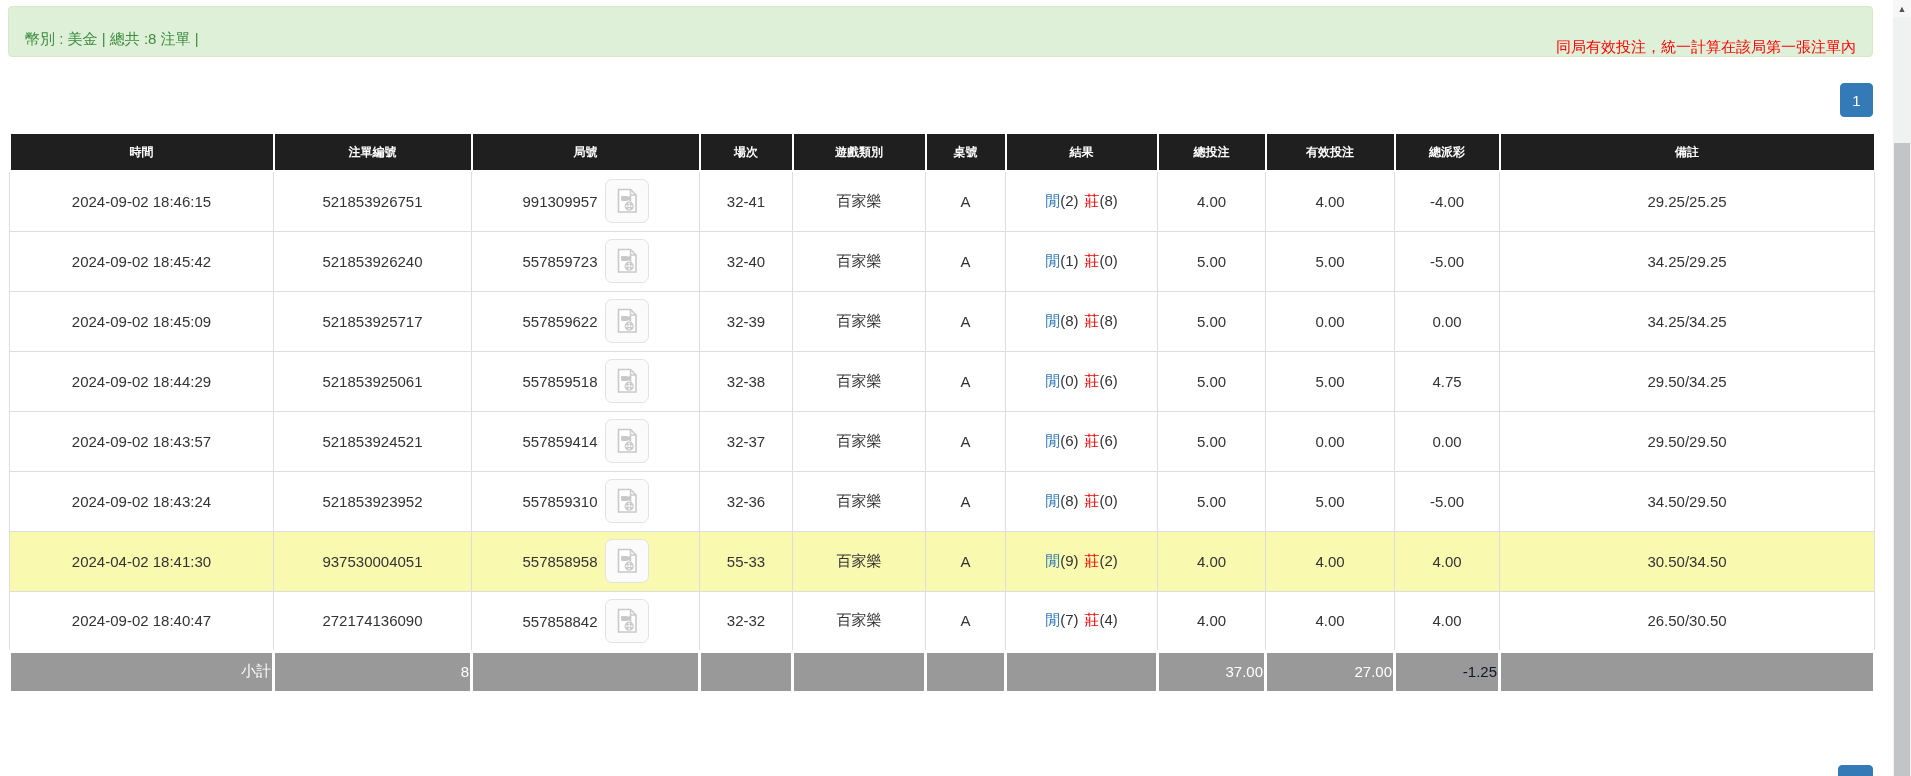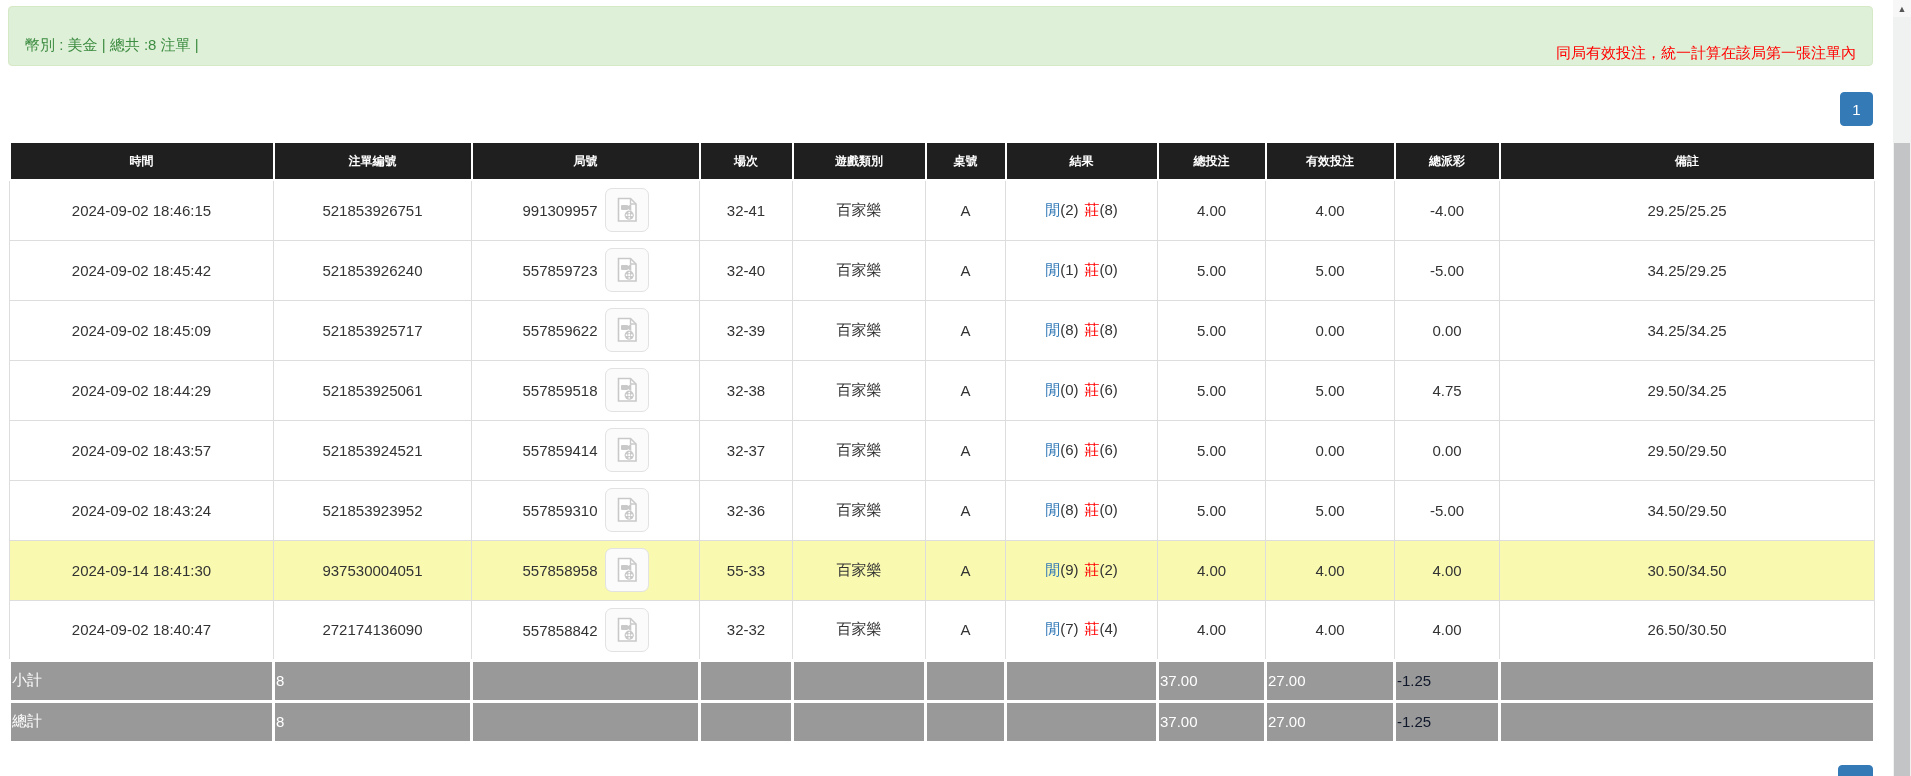--- a/index.html
+++ b/index.html
@@ -11,21 +11,21 @@
     font-family: "Liberation Sans", sans-serif;
   }
   .content { position: absolute; left: 8px; top: 6px; width: 1865px; }
 
   
   .alert {
     height: 51px;
     background: #dff0d8;
     border: 1px solid #d6e9c6;
     border-radius: 4px;
-    padding: 29px 16px;
+    padding: 23px 16px;
     display: flex;
     justify-content: space-between;
     align-items: flex-start;
     font-size: 15px;
   }
   .alert .left-text  { color: #3c8c41; }
   .alert .right-text { color: #ff0000; margin-top: 8px; }
 
   
   .pagination-row { display: flex; justify-content: flex-end; margin-top: 26px; }
@@ -88,21 +88,21 @@
     padding: 0;
   }
   .round-num { vertical-align: middle; }
 
   
   tbody.summary td {
     background: #999999;
     color: #fff;
     font-size: 15px;
     height: 41px;
-    text-align: left;
+    text-align: right;
     border: 3px solid #fff;
   }
   tbody.summary td.red { color: #0f172a; }
 
   
   .scrollbar {
     position: absolute;
     right: 0; top: 0;
     width: 18px; height: 776px;
     background: #f0f1f1;
@@ -323,21 +323,21 @@
           <td>32-36</td>
           <td>百家樂</td>
           <td>A</td>
           <td><span class="p-label">閒</span><span class="score">(8)</span><span class="b-label">莊</span><span class="score">(0)</span></td>
           <td class="blue">5.00</td>
           <td>5.00</td>
           <td class="red">-5.00</td>
           <td>34.50/29.50</td>
         </tr>
         <tr class="hl">
-          <td>2024-09-14 18:41:30</td>
+          <td>2024-04-02 18:41:30</td>
           <td>937530004051</td>
           <td><span class="round-num">557858958</span><button class="video-btn">
               <svg width="28" height="28" viewBox="0 0 28 28">
                 <path d="M5.5 2.5 h12 l5.5 5.5 v17 h-17.5 z" fill="#fff" stroke="#c9c9c9" stroke-width="1.6"></path>
                 <path d="M17.5 2.5 v5.5 h5.5" fill="none" stroke="#c9c9c9" stroke-width="1.4"></path>
                 <rect x="8" y="9" width="7" height="5" rx="1" fill="#c9c9c9"></rect>
                 <path d="M15 10 l3.3 -2 v7 l-3.3 -2 z" fill="#c9c9c9"></path>
                 <circle cx="16.2" cy="19.2" r="4.6" fill="#c9c9c9"></circle>
                 <circle cx="16.2" cy="19.2" r="1.1" fill="#fff"></circle>
                 <circle cx="16.2" cy="16.6" r="0.9" fill="#fff"></circle>
@@ -389,33 +389,20 @@
           <td></td>
           <td></td>
           <td></td>
           <td></td>
           <td></td>
           <td>37.00</td>
           <td>27.00</td>
           <td class="red">-1.25</td>
           <td></td>
         </tr>
-        <tr>
-          <td>總計</td>
-          <td>8</td>
-          <td></td>
-          <td></td>
-          <td></td>
-          <td></td>
-          <td></td>
-          <td>37.00</td>
-          <td>27.00</td>
-          <td class="red">-1.25</td>
-          <td></td>
-        </tr>
       </tbody>
   </table>
 
 </div>
 
 <div class="scrollbar">
   <div class="scroll-up">▲</div>
   <div class="scroll-thumb"></div>
 </div>
 

